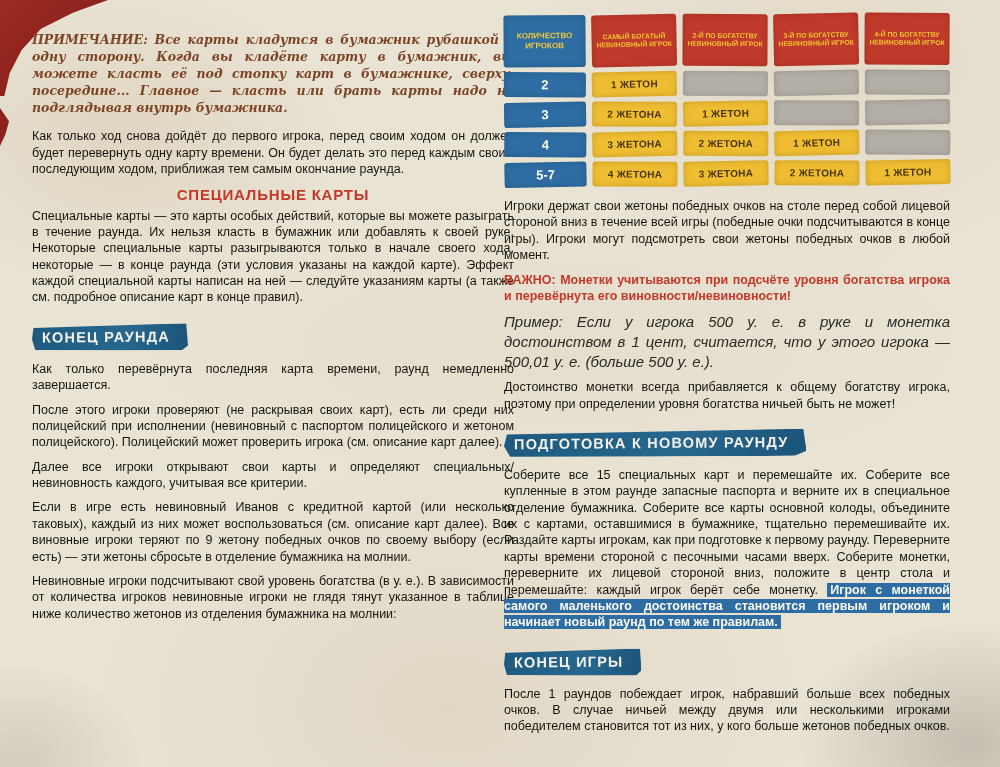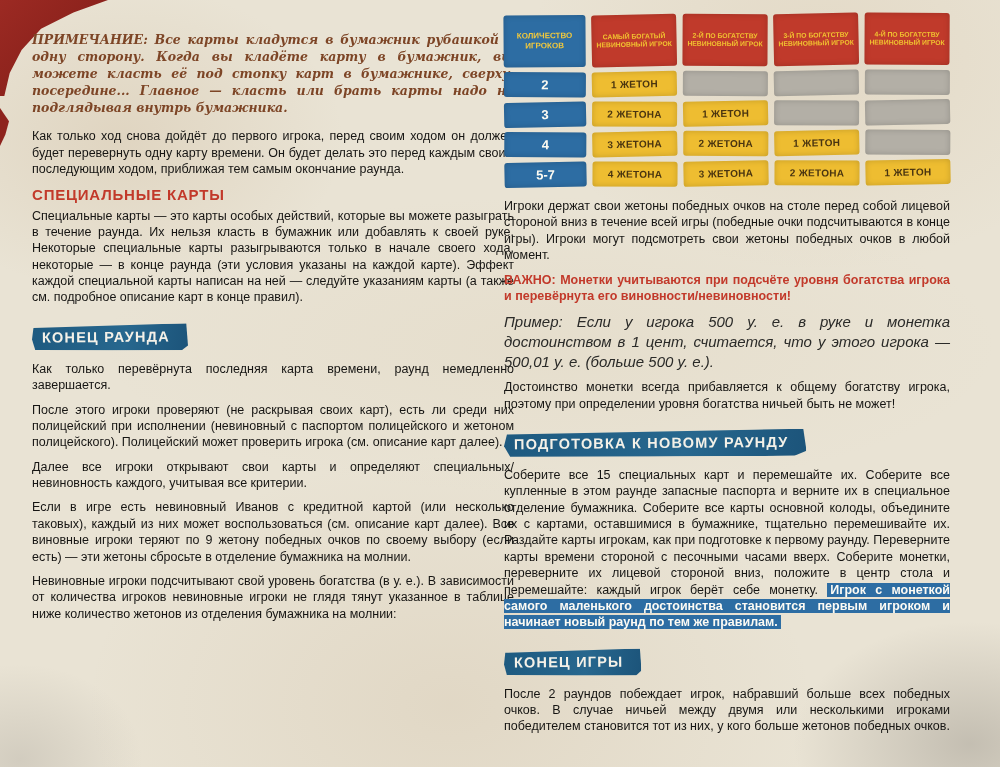--- a/index.html
+++ b/index.html
@@ -37,21 +37,21 @@
   }
   p.note{
     margin:6px 0 12px 0;
     font-family:"DejaVu Serif", serif;
     font-style:italic;font-weight:bold;
     color:#7d4526;font-size:12.5px;line-height:1.35;text-align:justify;
   }
   h3.red-heading{
     margin:2px 0 5px 0;
     color:#c2392a;font-size:15px;font-weight:bold;
-    letter-spacing:0.8px;text-transform:uppercase;
+    letter-spacing:0.8px;text-transform:uppercase;text-align:center;
   }
   .banner{
     display:inline-block;
     margin:10px 0 10px 0;
     background:linear-gradient(100deg,#1e5a80,#27678e 60%,#1c547a);
     color:#f4f1e8;font-weight:bold;font-size:14.5px;letter-spacing:1.2px;
     padding:5px 18px 6px 10px;
     clip-path:polygon(1% 12%,99% 0%,100% 82%,96% 100%,2% 94%,0% 55%);
     transform:rotate(-0.5deg);
     text-transform:uppercase;
@@ -154,16 +154,16 @@
     <p class="body">Достоинство монетки всегда прибавляется к общему богатству игрока, поэтому при определении уровня богатства ничьей быть не может!</p>
 
     <div class="banner">
       <span>ПОДГОТОВКА К НОВОМУ РАУНДУ</span>
     </div>
     <p class="body"><span>Соберите все 15 специальных карт и перемешайте их. Соберите все купленные в этом раунде запасные паспорта и верните их в специальное отделение бумажника. Соберите все карты основной колоды, объедините их с картами, оставшимися в бумажнике, тщательно перемешивайте их. Раздайте карты игрокам, как при подготовке к первому раунду. Переверните карты времени стороной с песочными часами вверх. Соберите монетки, переверните их лицевой стороной вниз, положите в центр стола и перемешайте: каждый игрок берёт себе монетку. </span><span class="hl">Игрок с монеткой самого маленького достоинства становится первым игроком и начинает новый раунд по тем же правилам.</span></p>
 
     <div class="banner">
       <span>КОНЕЦ ИГРЫ</span>
     </div>
-    <p class="body">После 2 раундов побеждает игрок, набравший больше всех победных очков. В случае ничьей между двумя или несколькими игроками победителем становится тот из них, у кого больше жетонов победных очков.</p>
+    <p class="body">После 1 раундов побеждает игрок, набравший больше всех победных очков. В случае ничьей между двумя или несколькими игроками победителем становится тот из них, у кого больше жетонов победных очков.</p>
   </div>
 
 </div>
 
 </body></html>

